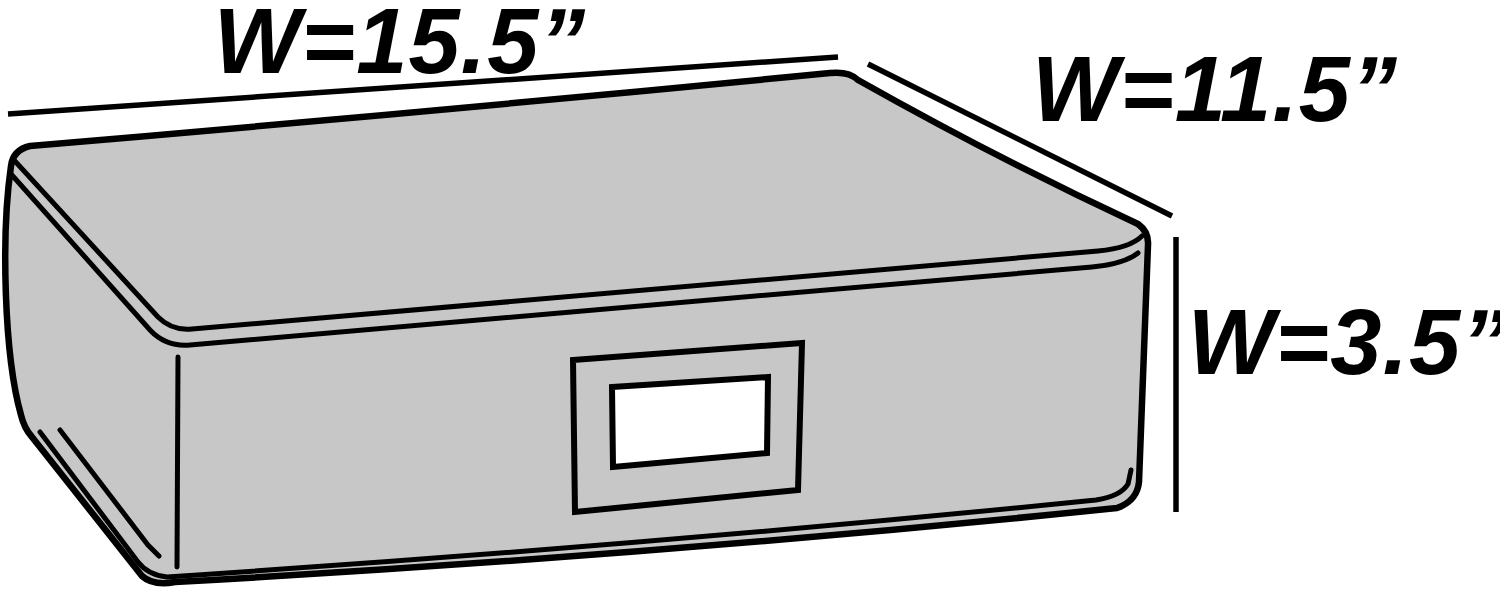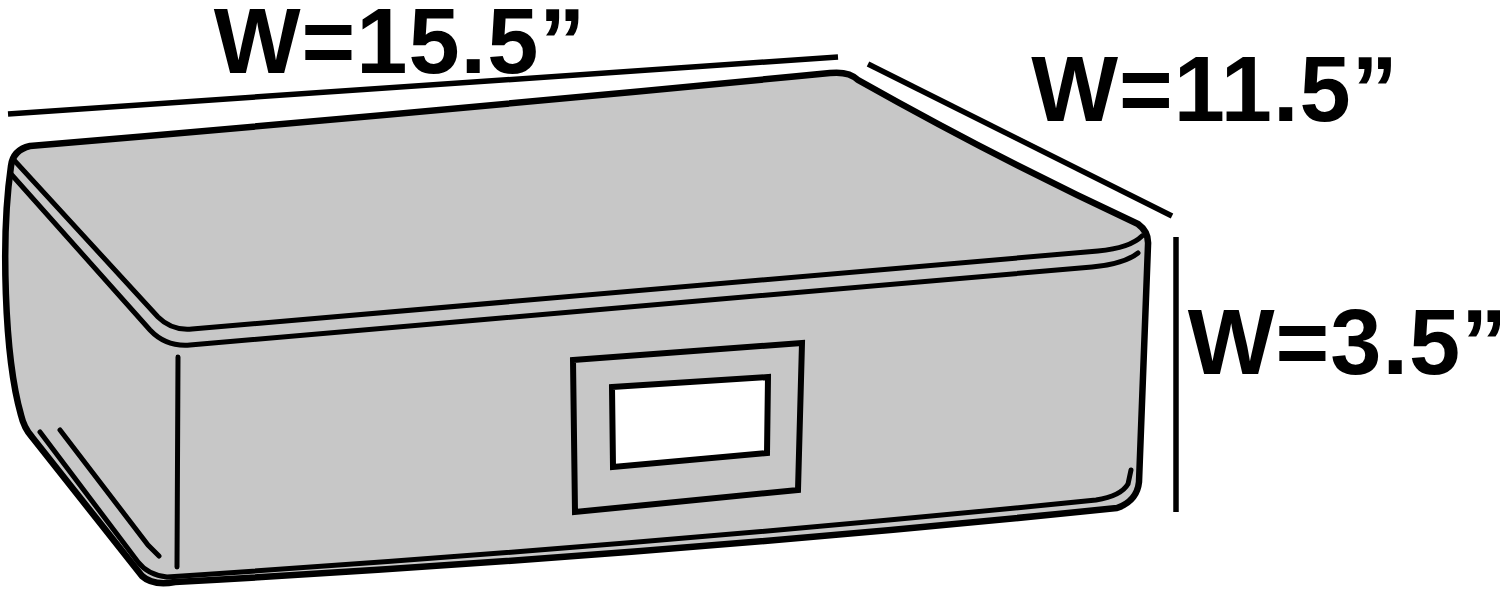--- a/index.html
+++ b/index.html
@@ -6,20 +6,21 @@
     margin: 0;
     padding: 0;
     background: #ffffff;
   }
   .stage {
     position: relative;
     width: 1500px;
     height: 603px;
     overflow: hidden;
     background: #d946ef;
+    font-style: italic;
   }
   svg { display: block; }
   .dim-label {
     font-family: "Liberation Sans", sans-serif;
     font-weight: bold;
     font-size: 92px;
     letter-spacing: 1px;
     fill: #000000;
   }
   .outline-stroke {

